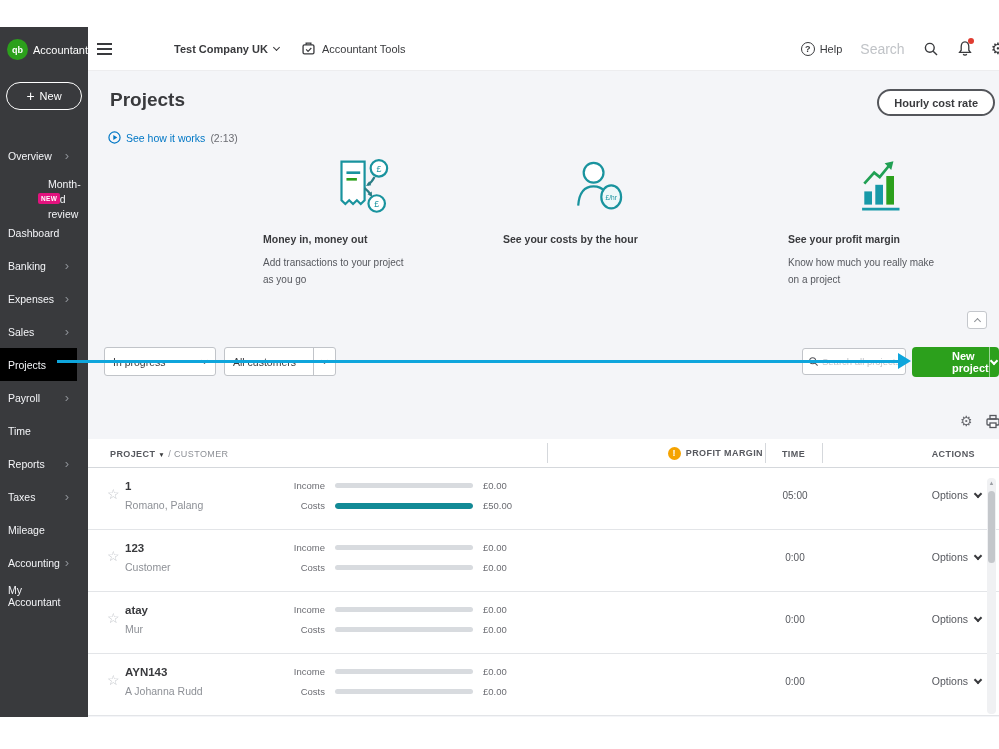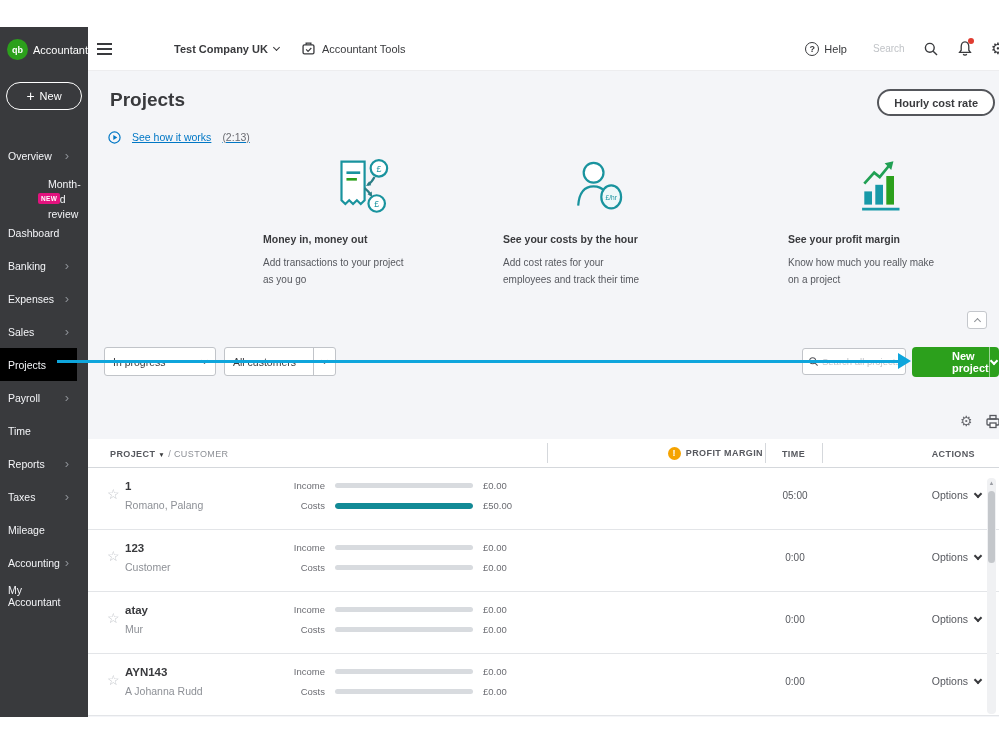--- a/index.html
+++ b/index.html
@@ -36,37 +36,37 @@
   .tb-left { position:absolute; left:9px; top:0; height:100%; display:flex; align-items:center; gap:14px; }
   .hamburger { width:15px; display:flex; flex-direction:column; gap:3px; cursor:pointer; }
   .hamburger div { height:2px; background:#393a3d; }
   .company { display:flex; align-items:center; gap:6px; font-size:11px; font-weight:bold; cursor:pointer;margin-left:48px; }
   .tools { display:flex; align-items:center; gap:6px; font-size:11px; cursor:pointer; margin-left:8px; }
   .tb-right { position:absolute; right:0; top:0; height:100%; display:flex; align-items:center; gap:18px; padding-right:2px; }
   .help { display:flex; align-items:center; gap:5px; font-size:11px; cursor:pointer; }
   .qmark { width:14px; height:14px; border-radius:50%; border:1.3px solid #393a3d;
            display:flex; align-items:center; justify-content:center; }
   .qmark::before { content:"?"; font-size:9px; font-weight:bold; }
-  .search-hint { font-size:10px; color:#c0c3c7;margin-left:8px; }
+  .search-hint { font-size:14px; color:#c0c3c7; }
   .chev { display:inline-block; width:5px; height:5px; border-right:1.5px solid currentColor;
           border-bottom:1.5px solid currentColor; transform:rotate(45deg); margin-top:-3px; }
   .chev.up { transform:rotate(-135deg); margin-top:3px; }
   .bell-wrap { position:relative; cursor:pointer; }
   .bell-dot { position:absolute; right:-1px; top:-2px; width:6px; height:6px;
               border-radius:50%; background:#e03c31; }
   .gear-glyph { font-size:16px; color:#393a3d; cursor:pointer; margin-right:-8px; }
 
   
   .content { position:absolute; left:88px; top:44px; right:0; bottom:0; background:#f4f5f8; }
   .page-title { position:absolute; left:22px; top:18px; font-size:19px; font-weight:bold; }
   .pill-btn { position:absolute; right:4px; top:18px; height:27px; padding:8px 15px;
               border:2px solid #54565b; border-radius:14px; background:#fff;
               font-size:11px; font-weight:bold; display:flex; align-items:center; cursor:pointer; }
-  .see-how { position:absolute; left:20px; top:60px; display:flex; gap:11px;
-             font-size:10.5px; color:var(--blue); cursor:pointer;text-decoration:underline; }
+  .see-how { position:absolute; left:20px; top:60px; display:flex; align-items:center; gap:5px;
+             font-size:10.5px; color:var(--blue); cursor:pointer; }
   .see-how .dur { color:#6b6c72; }
 
   .hero-card { position:absolute; top:80px; width:190px; }
   .hero-card .icon-box { height:72px; display:flex; justify-content:center; align-items:center; }
   .hero-card h3 { font-size:10.5px; font-weight:bold; color:#393a3d; margin-top:10px; }
   .hero-card p { font-size:10px; color:#56585e; margin-top:9px; line-height:1.7; width:150px; }
   .hc1 { left:175px; } .hc2 { left:415px; } .hc3 { left:700px; }
 
   .collapse-btn { position:absolute; left:879px; top:240px; width:20px; height:18px;
                   background:#fff; border:1px solid #c4c7cc; border-radius:3px;
@@ -290,21 +290,20 @@
     <div class="hero-card hc2">
       <div class="icon-box">
         <svg width="66" height="66" viewBox="0 0 60 60">
           <circle cx="26" cy="17" r="9" fill="#fff" stroke="#19939e" stroke-width="2"></circle>
           <path d="M12 47 C13 33 19.5 29.5 26 29.5 C32.5 29.5 39 33 40 47" fill="none" stroke="#19939e" stroke-width="2"></path>
           <ellipse cx="42" cy="39" rx="9" ry="10.5" fill="#eef8f9" stroke="#19939e" stroke-width="2"></ellipse>
           <text x="42" y="41.5" font-size="6" fill="#19939e" text-anchor="middle">£/hr</text>
         </svg>
       </div>
       <h3>See your costs by the hour</h3>
-      <p>Add cost rates for your employees and track their time</p>
     </div>
 
     <div class="hero-card hc3">
       <div class="icon-box">
         <svg width="66" height="66" viewBox="0 0 60 60">
           <rect x="13" y="34" width="7" height="12" fill="#1799a8"></rect>
           <rect x="23" y="28" width="7" height="18" fill="#1799a8"></rect>
           <rect x="33" y="20" width="7" height="26" fill="#2ca01c"></rect>
           <polyline points="13,27 22,17 27,21 36,10" fill="none" stroke="#21a054" stroke-width="2.5"></polyline>
           <polygon points="31.5,8.5 39.5,6.5 37.5,14.5" fill="#21a054"></polygon>

